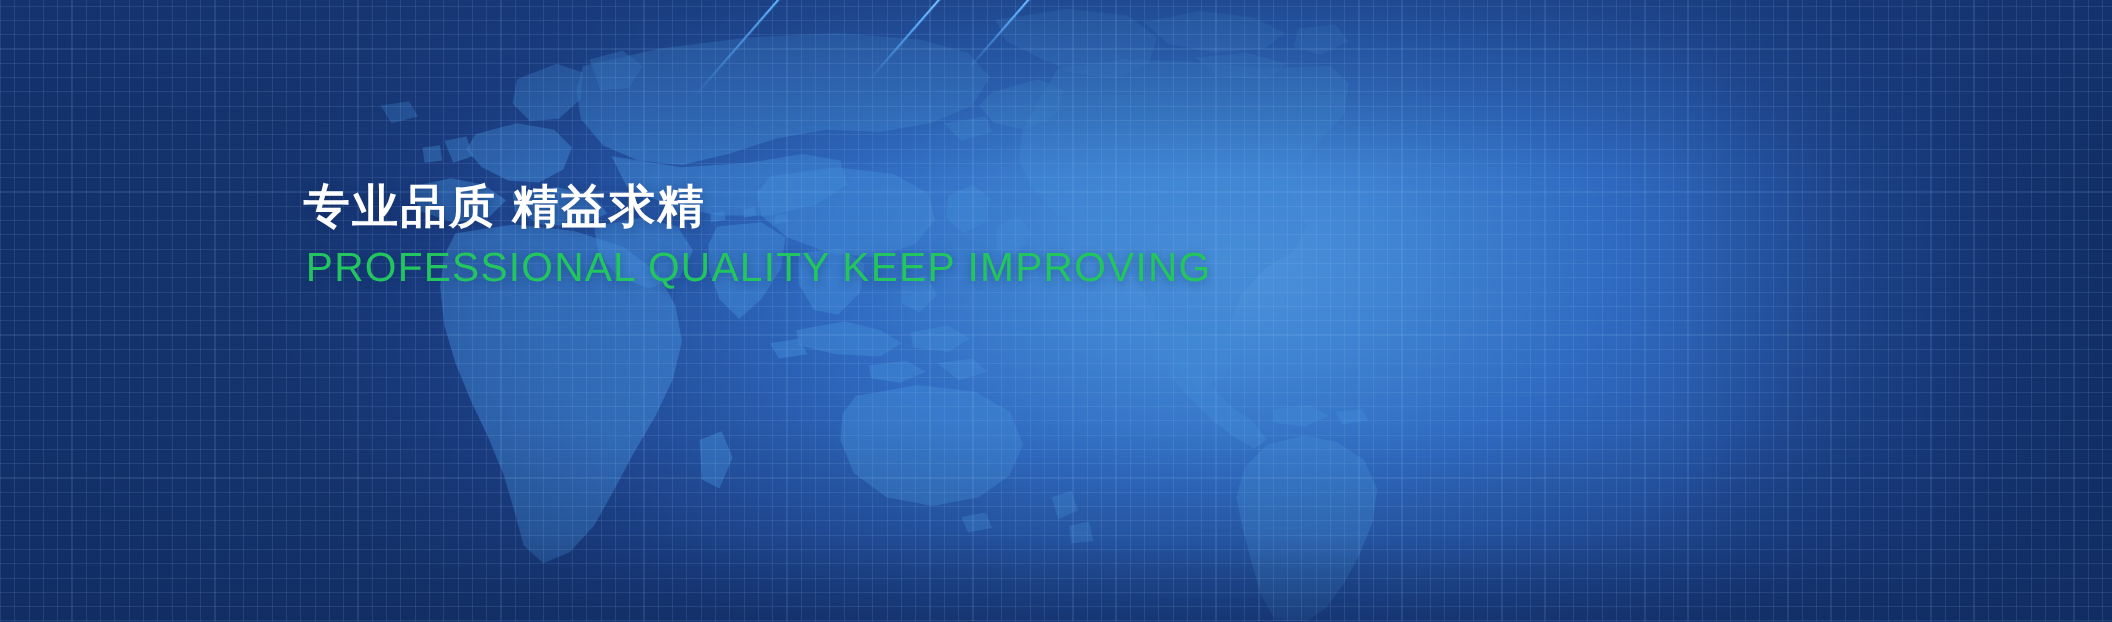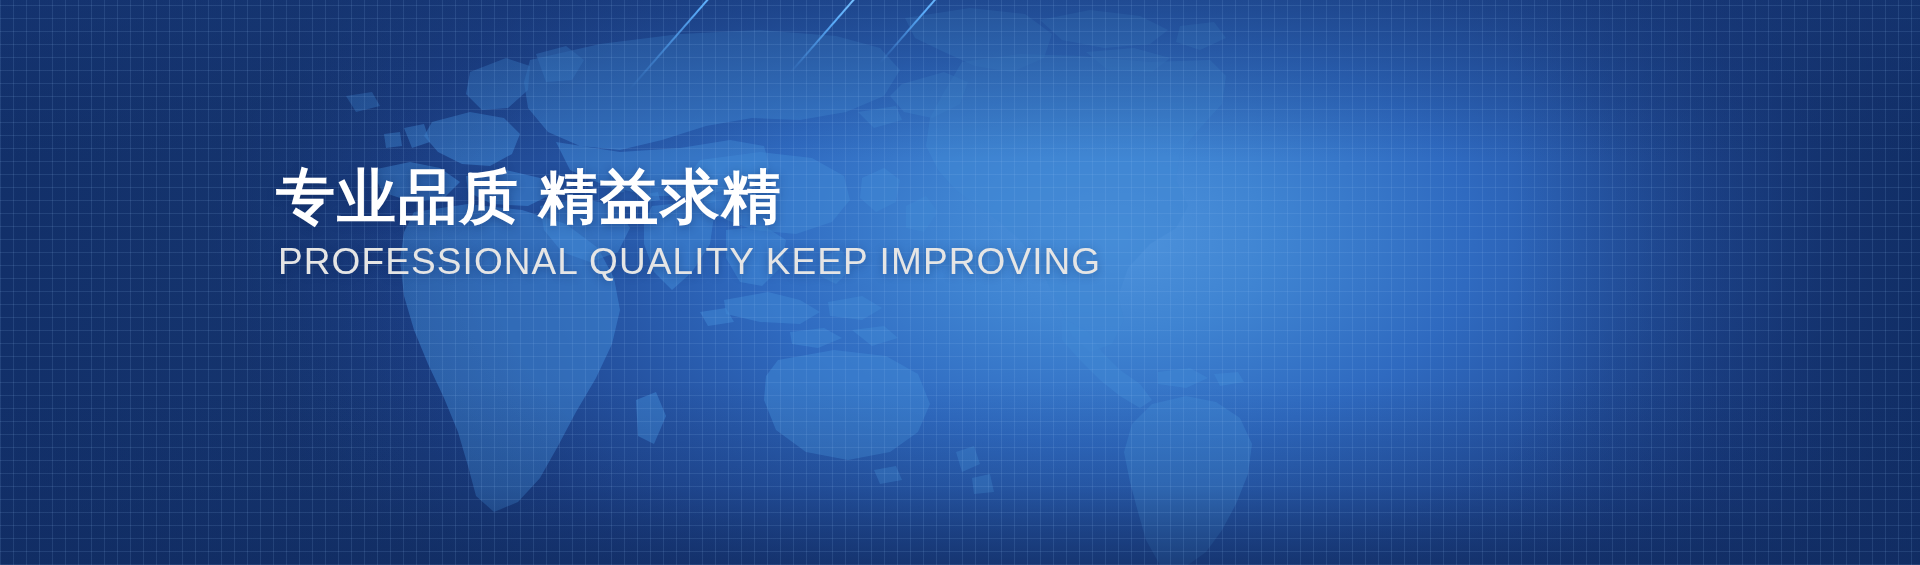--- a/index.html
+++ b/index.html
@@ -85,34 +85,34 @@
 
   
   .text-block {
     position: absolute;
     left: 276px;
     top: 164px;
     z-index: 6;
   }
   .headline-cn {
     margin: 0;
-    font-size: 59px;
+    font-size: 42px;
     line-height: 1.12;
     font-weight: 700;
     color: #ffffff;
     letter-spacing: 2px;
     white-space: nowrap;
     text-shadow: 0 2px 10px rgba(10,38,90,0.45);
   }
   .headline-en {
     margin: 12px 0 0 2px;
     font-size: 37px;
     line-height: 1.1;
     font-weight: 400;
-    color: #e5e5e5;
+    color: #22c55e;
     letter-spacing: 1.1px;
     white-space: nowrap;
     text-shadow: 0 2px 9px rgba(10,38,90,0.4);
   }
 </style>
 </head>
 <body>
 
 <div class="banner">
 

